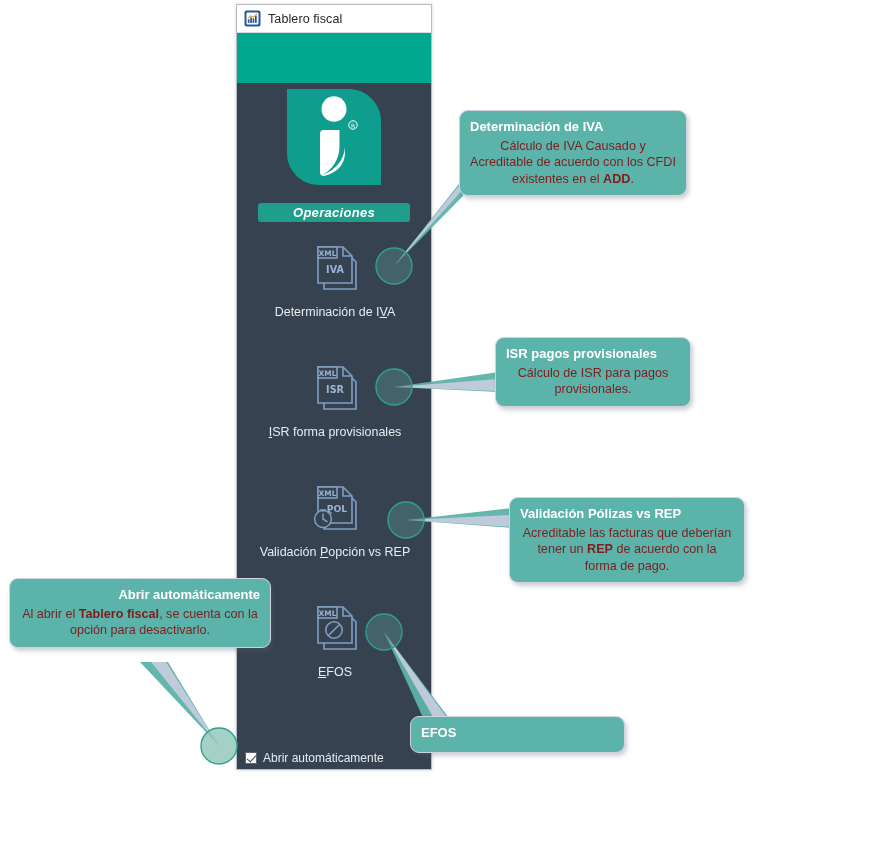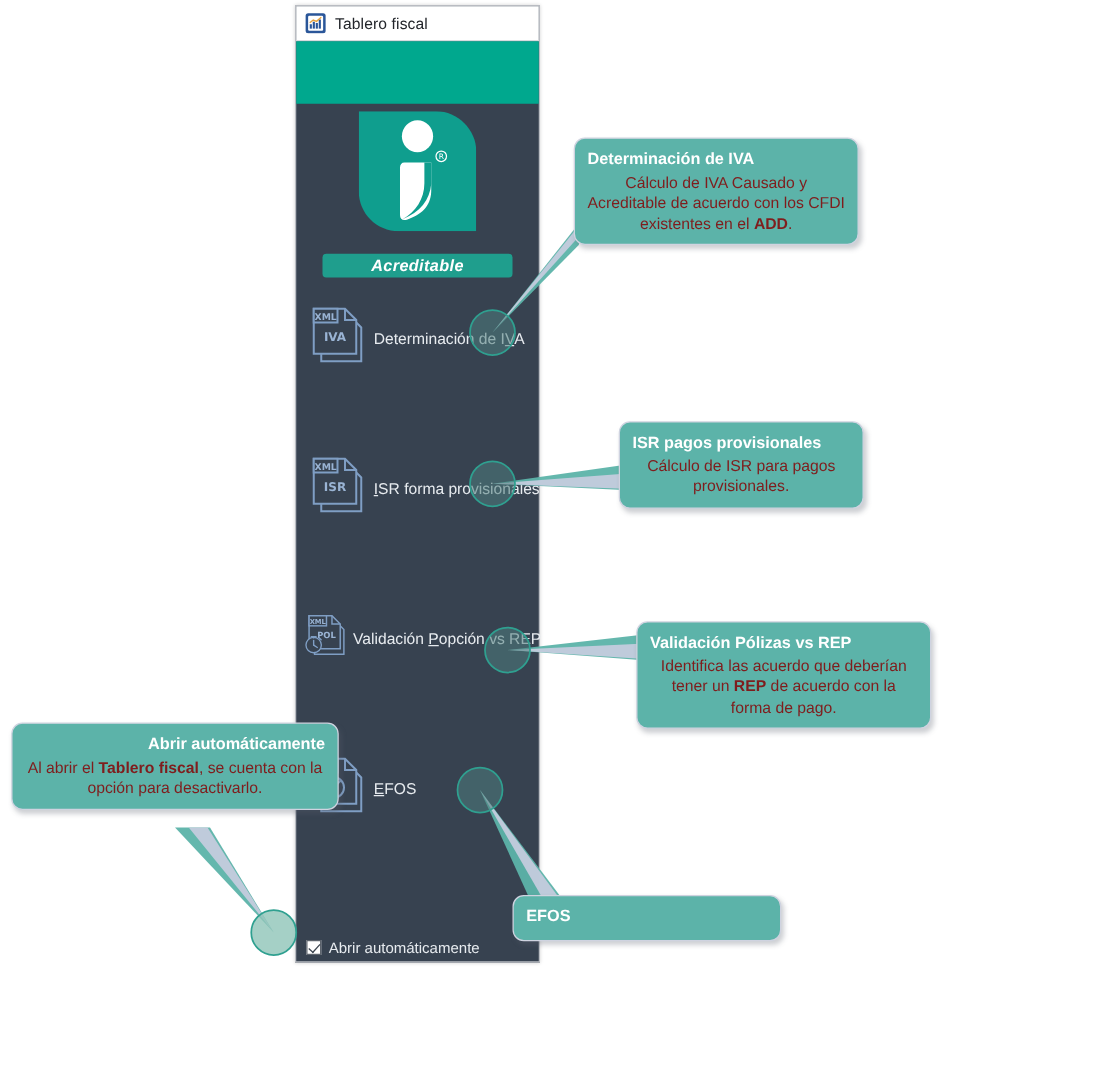--- a/index.html
+++ b/index.html
@@ -58,21 +58,21 @@
     display:flex;align-items:center;justify-content:center;
   }
   .badge span{
     color:#ffffff;font-size:13px;font-weight:bold;font-style:italic;
     letter-spacing:.3px;
   }
 
   
   .tile{
     position:absolute;left:0;width:196px;
-    display:flex;flex-direction:row;align-items:center;
+    display:flex;flex-direction:column;align-items:center;
   }
   .tile .ico{width:62px;height:62px;display:block;}
   .tile .lbl{
     margin-top:6px;color:#e7ebef;font-size:12.5px;
     white-space:nowrap;text-align:center;
   }
   .tile .lbl u{text-decoration:underline;}
 
   
   .chk-row{
@@ -148,21 +148,21 @@
         <ellipse cx="47" cy="20" rx="12.5" ry="12.8" fill="#ffffff"></ellipse>
         <path d="M36.5 41 H58 V63 C58 74 52.5 82 39 86.5 C35.5 87.8 33 86.5 33 83 L33 45
                  C33 42.6 34.3 41 36.5 41 Z" fill="#ffffff"></path>
         <path d="M36.8 84.8 C47 79.5 55.5 70.5 57.6 60 L57.6 83.5 C57.6 85.4 56.4 86.6 54.3 86.6 L38.5 86.6 C36.4 86.6 35.6 85.6 36.8 84.8 Z" fill="#0f9e8e" opacity="0.0"></path>
         <path d="M35.0 86.4 C49.0 80.8 57.0 70.8 58.0 58.0 L58.0 41.0 L52.5 41.0 L52.5 57.5
                  C52.5 70.0 45.5 80.5 35.0 86.4 Z" fill="#0f9e8e"></path>
         <circle cx="66" cy="36" r="4.2" fill="none" stroke="#ffffff" stroke-width="1"></circle>
         <text x="66" y="38.6" font-size="6" fill="#ffffff" text-anchor="middle" font-family="DejaVu Sans, sans-serif">R</text>
       </svg>
       <div class="badge">
-        <span>Acreditable</span>
+        <span>Operaciones</span>
       </div>
     </div>
 
     <div class="tile" style="top:232px;">
       <svg class="ico" viewBox="0 0 62 62">
         <g fill="none" stroke="#7f9ec4" stroke-width="1.6">
           <path d="M20 16 H43 L52 25 V52 H20 Z"></path>
           <path d="M14 10 H39 L48 19 V46 H14 Z" fill="#374250"></path>
           <path d="M39 10 V19 H48"></path>
           <rect x="14" y="10" width="19" height="11" fill="#374250"></rect>
@@ -277,21 +277,21 @@
     <div class="c-body"><span>Cálculo de IVA Causado y Acreditable de acuerdo con los CFDI existentes en el </span><b>ADD</b><span>.</span></div>
   </div>
 
   <div class="callout" style="left:495px;top:337px;width:196px;">
     <div class="c-title t-left">ISR pagos provisionales</div>
     <div class="c-body"><span>Cálculo de ISR para pagos provisionales.</span><b></b><span></span></div>
   </div>
 
   <div class="callout" style="left:509px;top:497px;width:236px;">
     <div class="c-title t-left">Validación Pólizas vs REP</div>
-    <div class="c-body"><span>Identifica las acuerdo que deberían tener un </span><b>REP</b><span> de acuerdo con la forma de pago.</span></div>
+    <div class="c-body"><span>Acreditable las facturas que deberían tener un </span><b>REP</b><span> de acuerdo con la forma de pago.</span></div>
   </div>
 
   <div class="callout" style="left:410px;top:716px;width:215px;">
     <div class="c-title t-left">EFOS</div>
   </div>
 
   <div class="callout" style="left:9px;top:578px;width:262px;">
     <div class="c-title t-right">Abrir automáticamente</div>
     <div class="c-body"><span>Al abrir el </span><b>Tablero fiscal</b><span>, se cuenta con la opción para desactivarlo.</span></div>
   </div>

